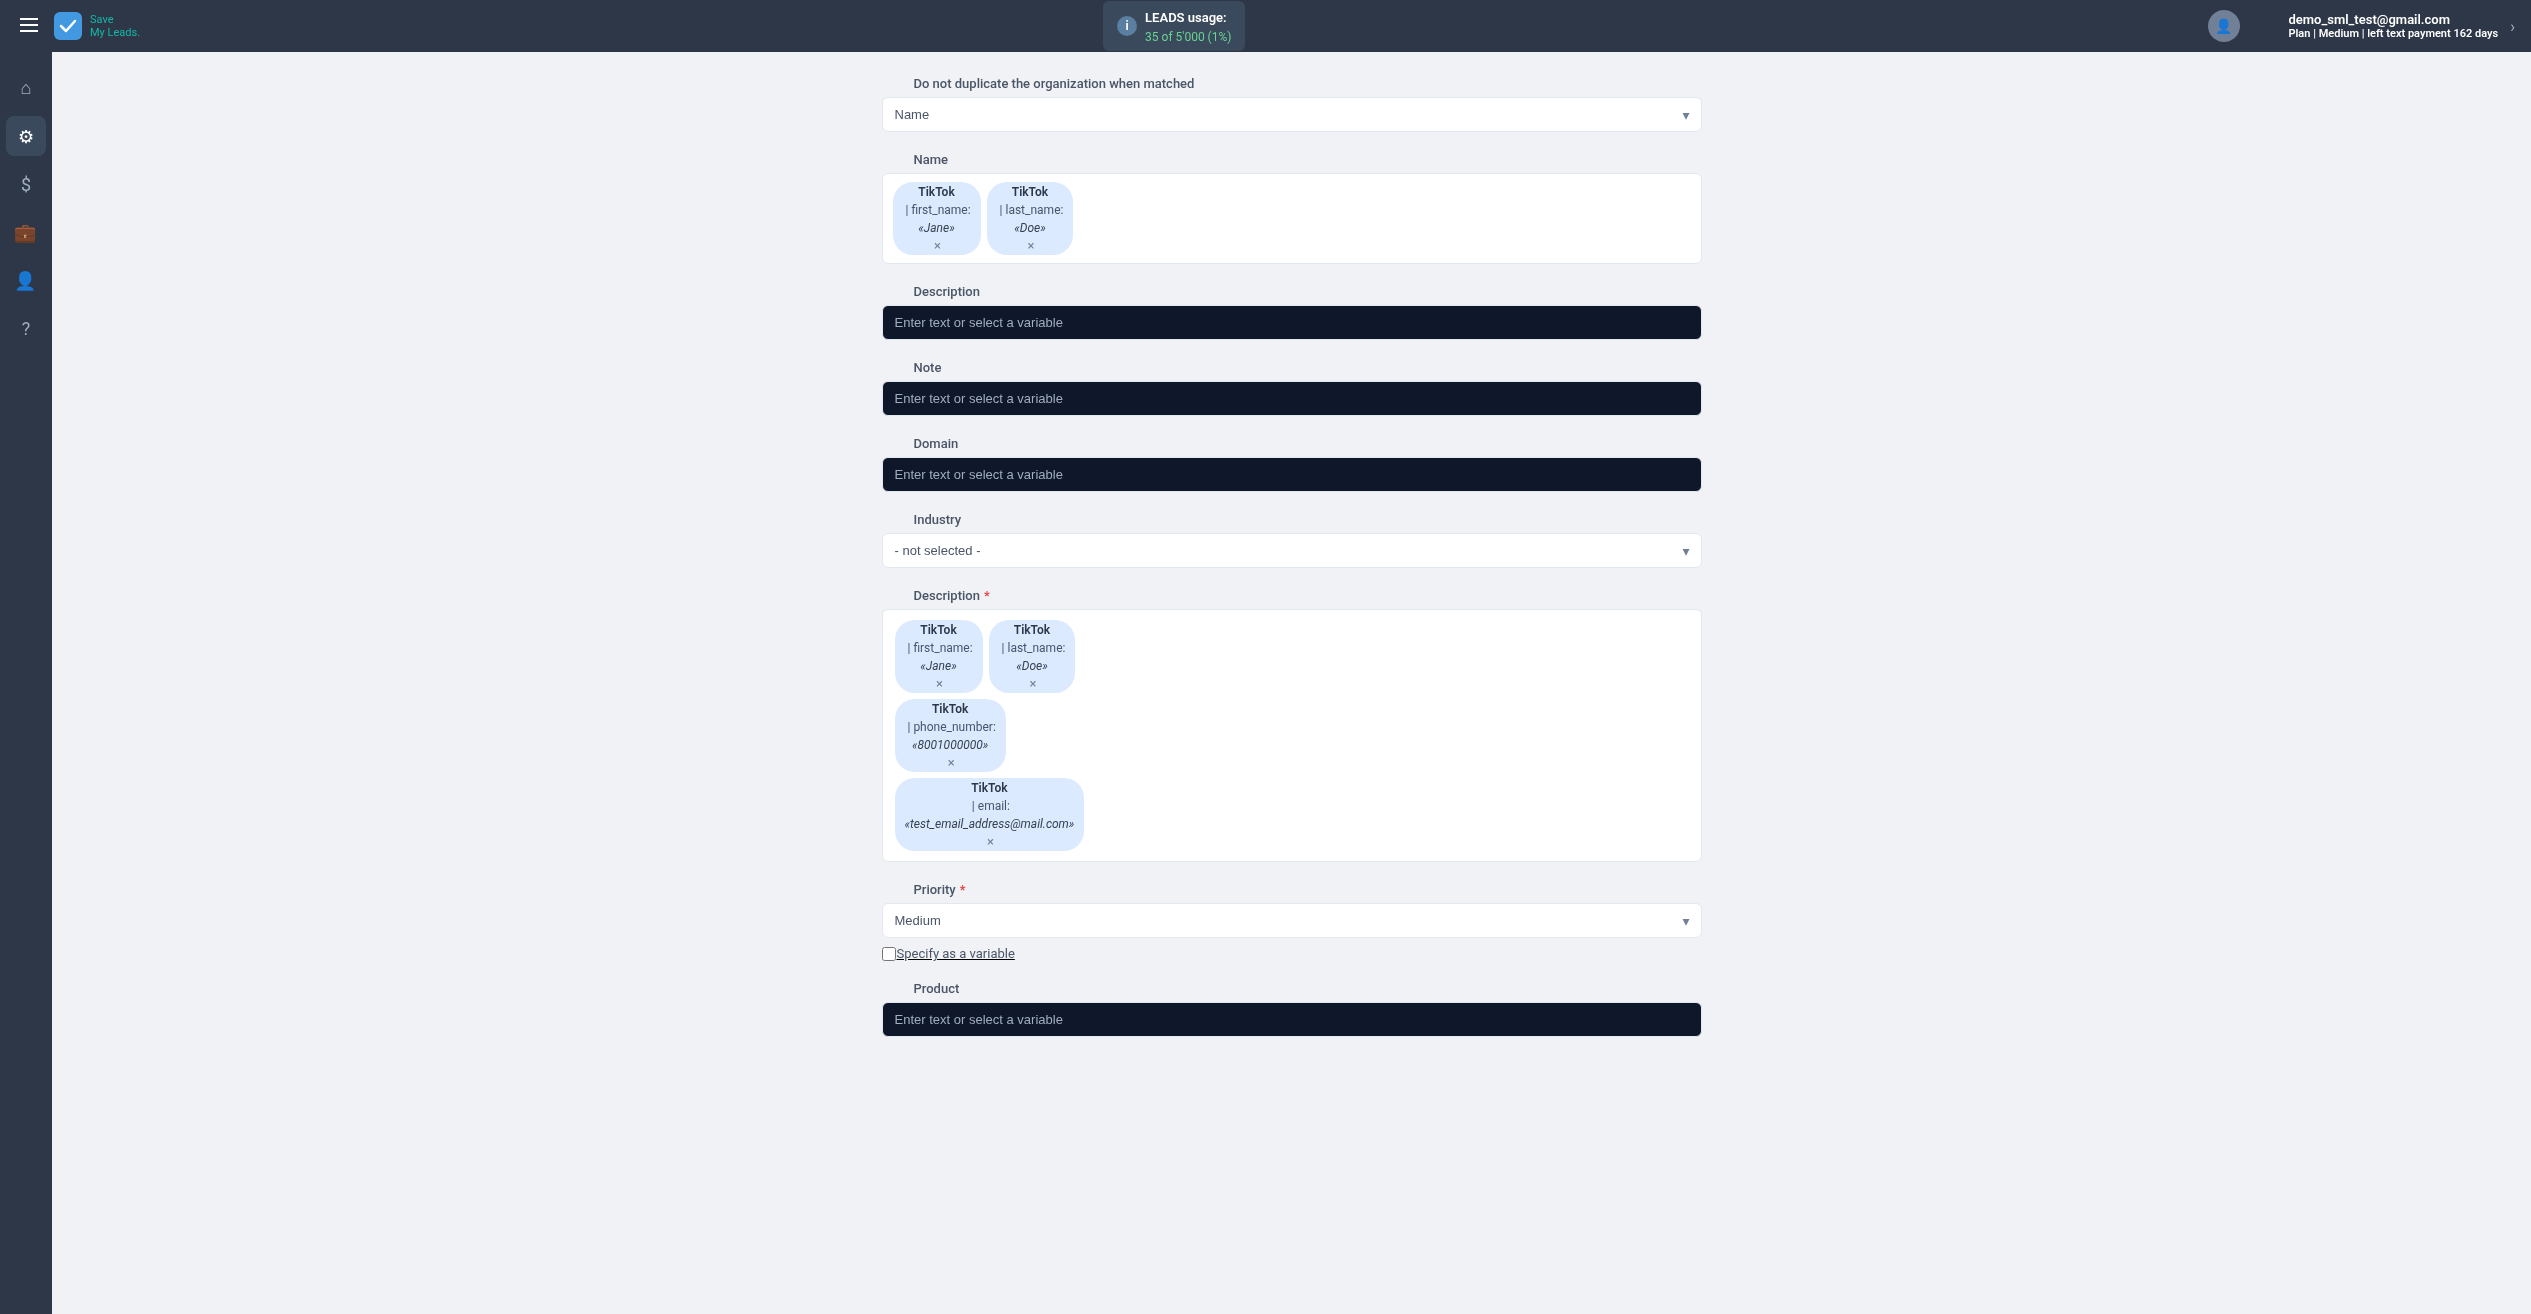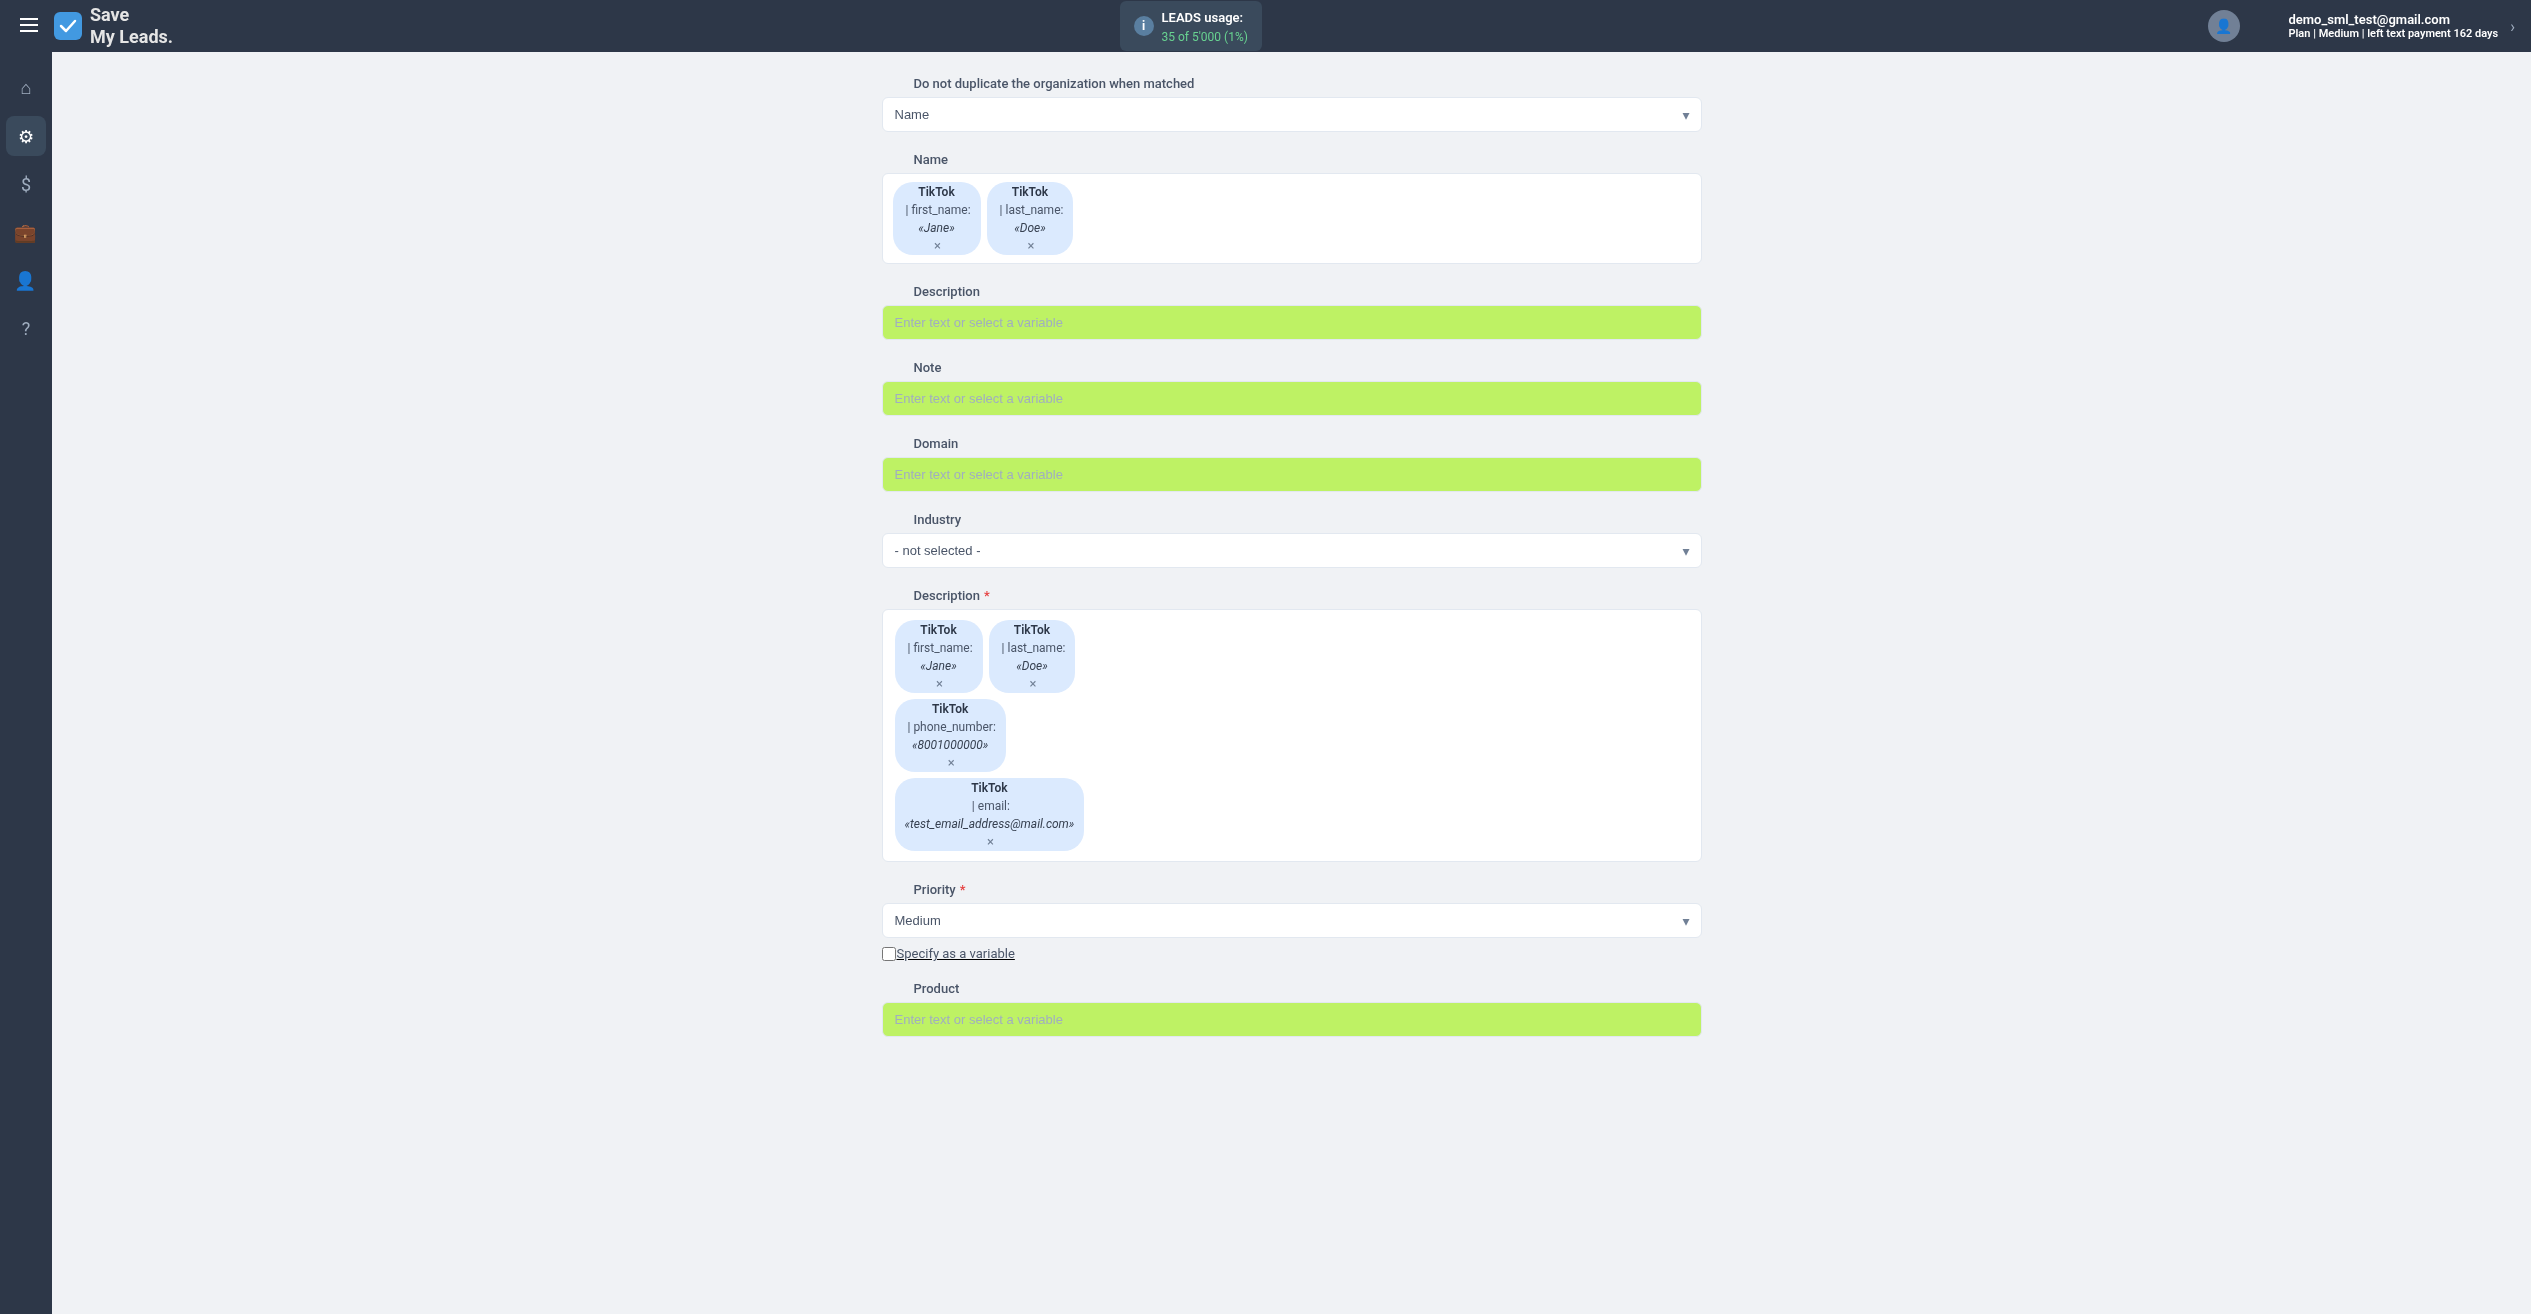--- a/index.html
+++ b/index.html
@@ -13,21 +13,21 @@
       align-items: center;
       justify-content: space-between;
       padding: 0 16px;
       flex-shrink: 0;
       z-index: 100;
     }
     .topbar-left { display: flex; align-items: center; gap: 12px; }
     .topbar-logo { display: flex; align-items: center; gap: 8px; }
     .topbar-logo-icon { width: 28px; height: 28px; background: #4299e1; border-radius: 6px; display: flex; align-items: center; justify-content: center; }
     .topbar-logo-icon svg { width: 18px; height: 18px; }
-    .topbar-logo-text { color: #e5e5e5; font-weight: 700; font-size: 18px; line-height: 1.2; }
+    .topbar-logo-text { color: #14b8a6; font-weight: 400; font-size: 11px; line-height: 1.2; }
     .hamburger-btn { background: none; border: none; cursor: pointer; color: white; padding: 4px; }
     .topbar-center { display: flex; align-items: center; gap: 8px; }
     .leads-usage-box { background: #3a4a5c; border-radius: 6px; padding: 6px 14px; display: flex; align-items: center; gap: 8px; }
     .leads-usage-icon { width: 20px; height: 20px; background: #5a7fa0; border-radius: 50%; display: flex; align-items: center; justify-content: center; color: white; font-size: 12px; font-weight: bold; }
     .leads-usage-text { color: white; font-size: 13px; font-weight: 600; }
     .leads-usage-count { color: #68d391; font-size: 12px; }
     .topbar-right { display: flex; align-items: center; gap: 12px; }
     .user-box { display: flex; align-items: center; gap: 8px; }
     .user-avatar { width: 32px; height: 32px; background: #718096; border-radius: 50%; display: flex; align-items: center; justify-content: center; color: white; font-size: 14px; }
     .user-info { color: white; margin-left: 40px; }
@@ -96,21 +96,21 @@
     }
     .field-label .required { color: #e53e3e; }
 
     .field-input {
       width: 100%;
       border: 1px solid #e2e8f0;
       border-radius: 6px;
       padding: 9px 12px;
       font-size: 13px;
       color: #718096;
-      background: #bef264;
+      background: #0f172a;
       outline: none;
     }
     .field-input::placeholder { color: #a0aec0; }
 
     .field-select {
       width: 100%;
       border: 1px solid #e2e8f0;
       border-radius: 6px;
       padding: 9px 12px;
       font-size: 13px;

